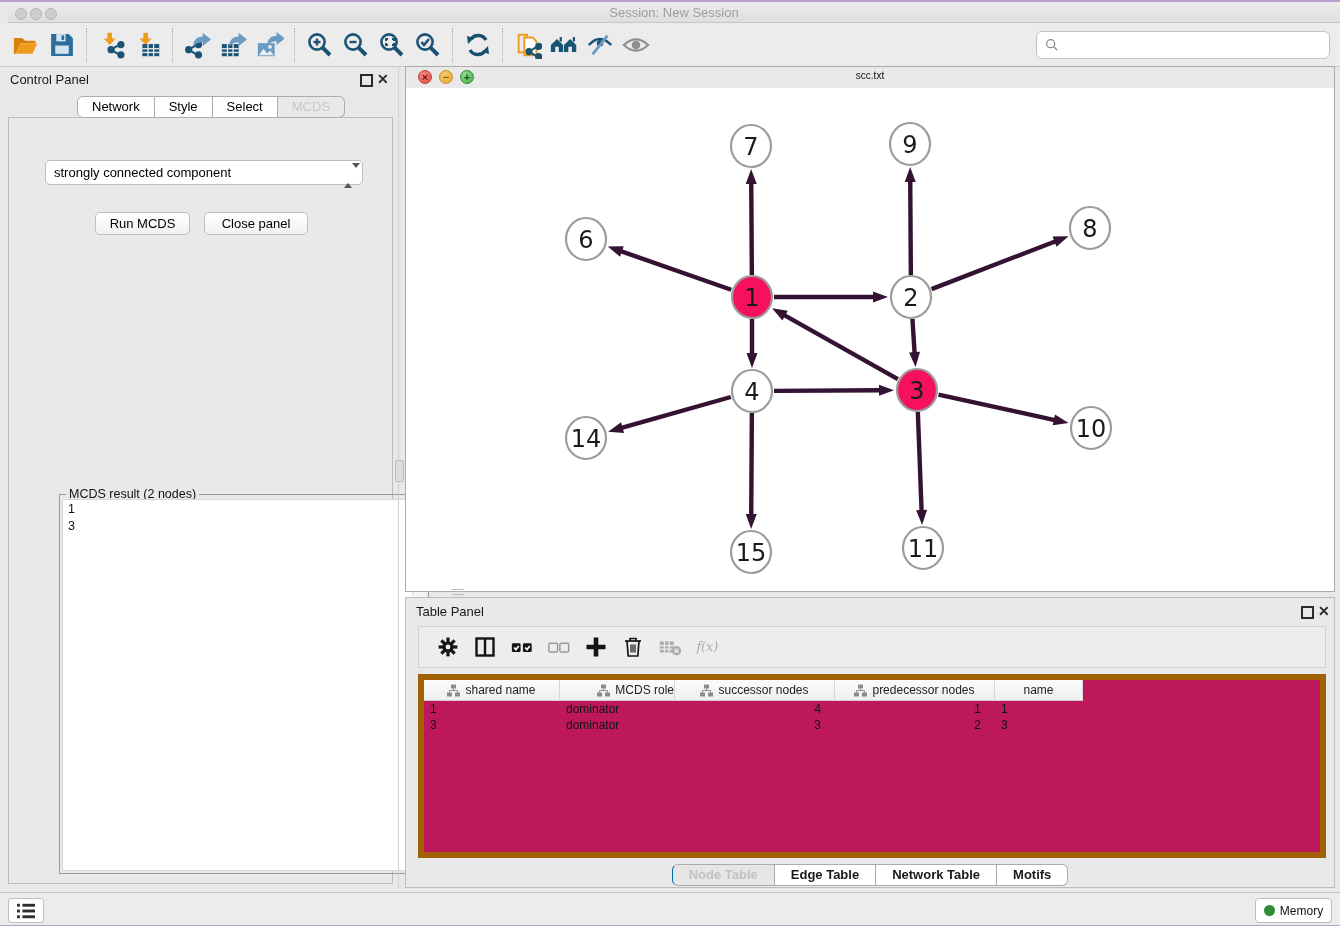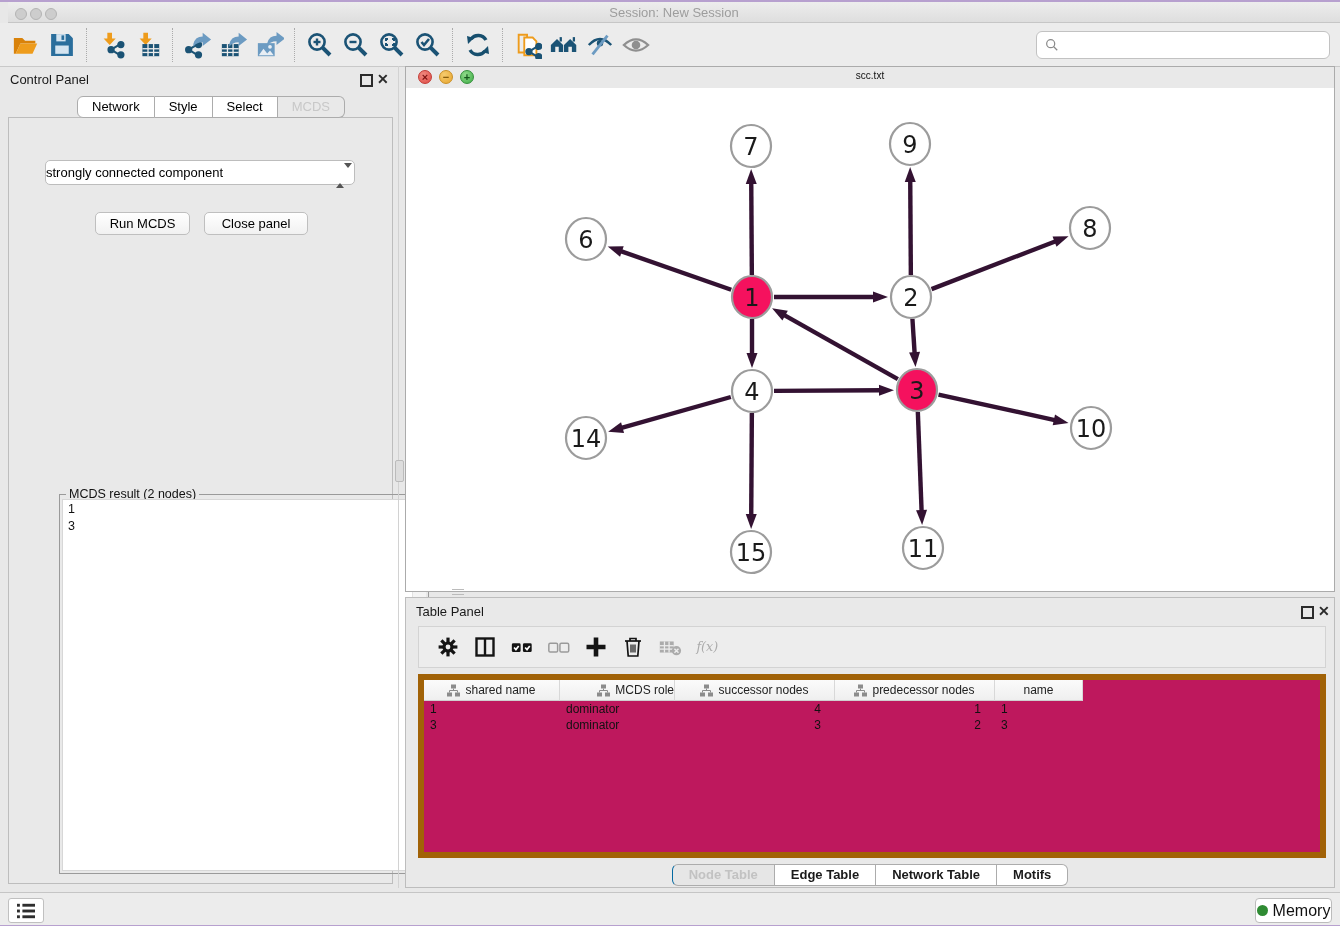--- a/index.html
+++ b/index.html
@@ -43,21 +43,21 @@
     border:1px solid #ACACAC;border-left:none;color:#000;cursor:pointer;}
   .cp-tab:first-child{border-left:1px solid #ACACAC;border-radius:6px 0 0 6px;}
   .cp-tab:last-child{border-radius:0 6px 6px 0;}
   .cp-tab.selected{background:#E9E9E9;color:#C8C8C8;}
 
   .cp-box{position:absolute;left:8px;top:117px;width:383px;height:765px;background:#E9E9E9;
     border:1px solid #BDBDBD;}
   .opt-label{position:absolute;left:0;width:100%;top:20px;text-align:center;font-size:13px;color:#111;}
   .dropdown{position:absolute;left:36px;top:42px;width:308px;height:23px;background:#FFF;
     border:1px solid #BDBDBD;border-radius:5px;font-size:13px;line-height:23px;
-    padding-left:0;cursor:pointer;}
+    padding-left:8px;cursor:pointer;}
   .dd-stepper{position:absolute;right:8px;top:3px;width:10px;height:17px;}
   .dd-up{width:0;height:0;border-left:4.5px solid transparent;border-right:4.5px solid transparent;
     border-bottom:5.5px solid #555;margin-bottom:3px;}
   .dd-down{width:0;height:0;border-left:4.5px solid transparent;border-right:4.5px solid transparent;
     border-top:5.5px solid #555;}
   .btn{position:absolute;height:21px;background:linear-gradient(#FFFFFF,#F1F1F1);
     border:1px solid #BFBFBF;border-radius:5px;font-size:13px;text-align:center;
     line-height:21px;cursor:pointer;color:#000;margin-top:20px;}
 
   .result-group{position:absolute;left:6px;top:376px;width:368px;height:378px;
@@ -116,21 +116,21 @@
   .tp-tab:last-child{border-radius:0 6px 6px 0;}
   .tp-tab.selected{background:#E6E6E6;color:#C2C2C2;}
 
   
   .statusbar{position:absolute;left:0;right:0;top:892px;height:33px;background:#ECECEC;
     border-top:1px solid #C5C5C5;}
   .sb-left-btn{position:absolute;left:8px;top:5px;width:34px;height:23px;background:#FFF;
     border:1px solid #C0C0C0;border-radius:3px;display:flex;align-items:center;justify-content:center;cursor:pointer;}
   .memory-btn{position:absolute;right:8px;top:5px;width:75px;height:23px;background:#FFF;
     border:1px solid #BCBCBC;border-radius:4px;display:flex;align-items:center;justify-content:center;
-    gap:5px;font-size:16px;color:#111;cursor:pointer;}
+    gap:5px;font-size:12px;color:#111;cursor:pointer;}
   .mem-dot{width:11px;height:11px;border-radius:50%;background:#2F8B33;}
 </style>
 </head>
 <body>
 
 <div class="screen">
   <div class="desktop-strip"></div>
 
   <div class="titlebar">
     <div class="traffic-gray" style="left:7px"></div>

